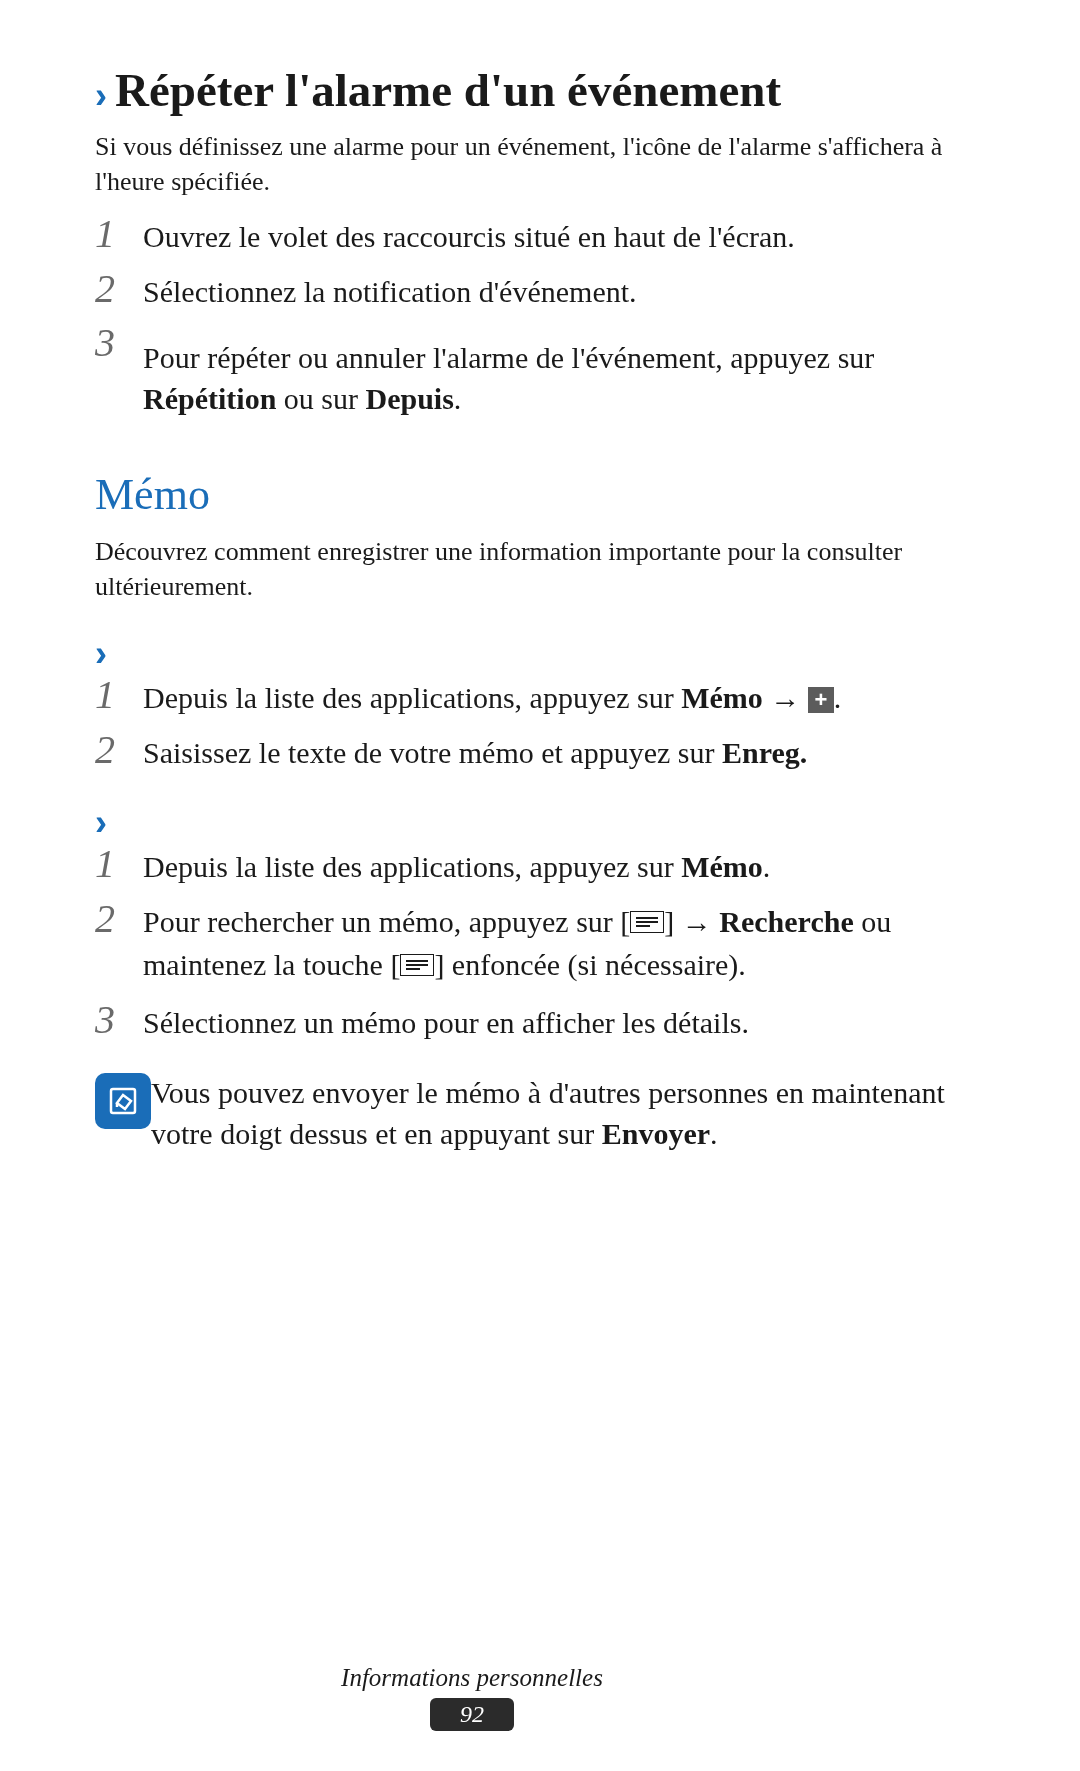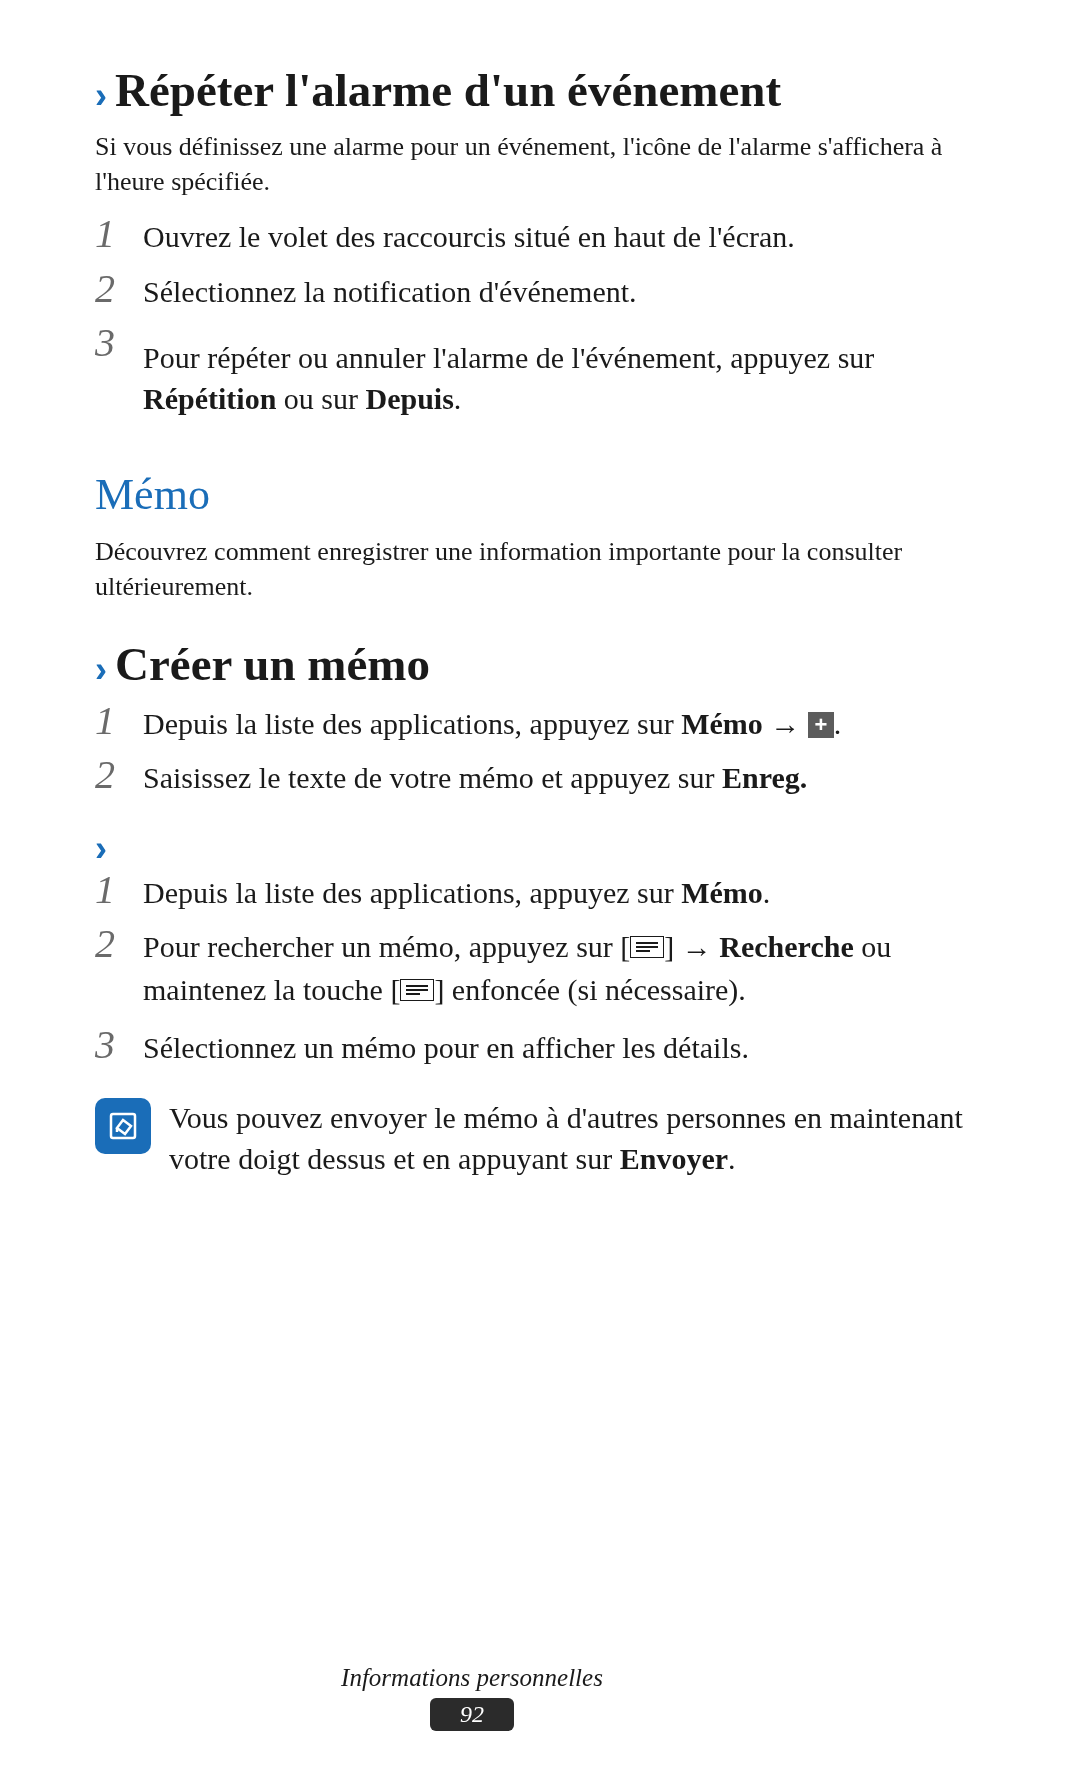--- a/index.html
+++ b/index.html
@@ -96,21 +96,20 @@
     }
     .menu-icon {
       display: inline-block;
       vertical-align: middle;
       position: relative;
       top: -2px;
     }
     .note-block {
       display: flex;
       align-items: flex-start;
-      gap: 18px;
       margin-top: 10px;
     }
     .note-icon {
       width: 56px;
       height: 56px;
       background: #1a6db8;
       border-radius: 10px;
       display: flex;
       align-items: center;
       justify-content: center;
@@ -174,21 +173,20 @@
     </li>
   </ul>
 </div>
 
 <h2 class="main-heading">Mémo</h2>
 <p class="section-desc">Découvrez comment enregistrer une information importante pour la consulter ultérieurement.</p>
 
 <div class="section-block sub-block">
   <div class="section-heading">
     <span class="chevron">›</span>
-    <span class="section-title">Créer un mémo</span>
   </div>
   <ul class="step-list">
     <li class="step-item">
       <span class="step-num">1</span>
       <span class="step-text">
         <span>Depuis la liste des applications, appuyez sur </span><span class="bold">Mémo</span><span> → </span><span class="plus-icon">+</span><span>.</span>
       </span>
     </li>
     <li class="step-item">
       <span class="step-num">2</span>

